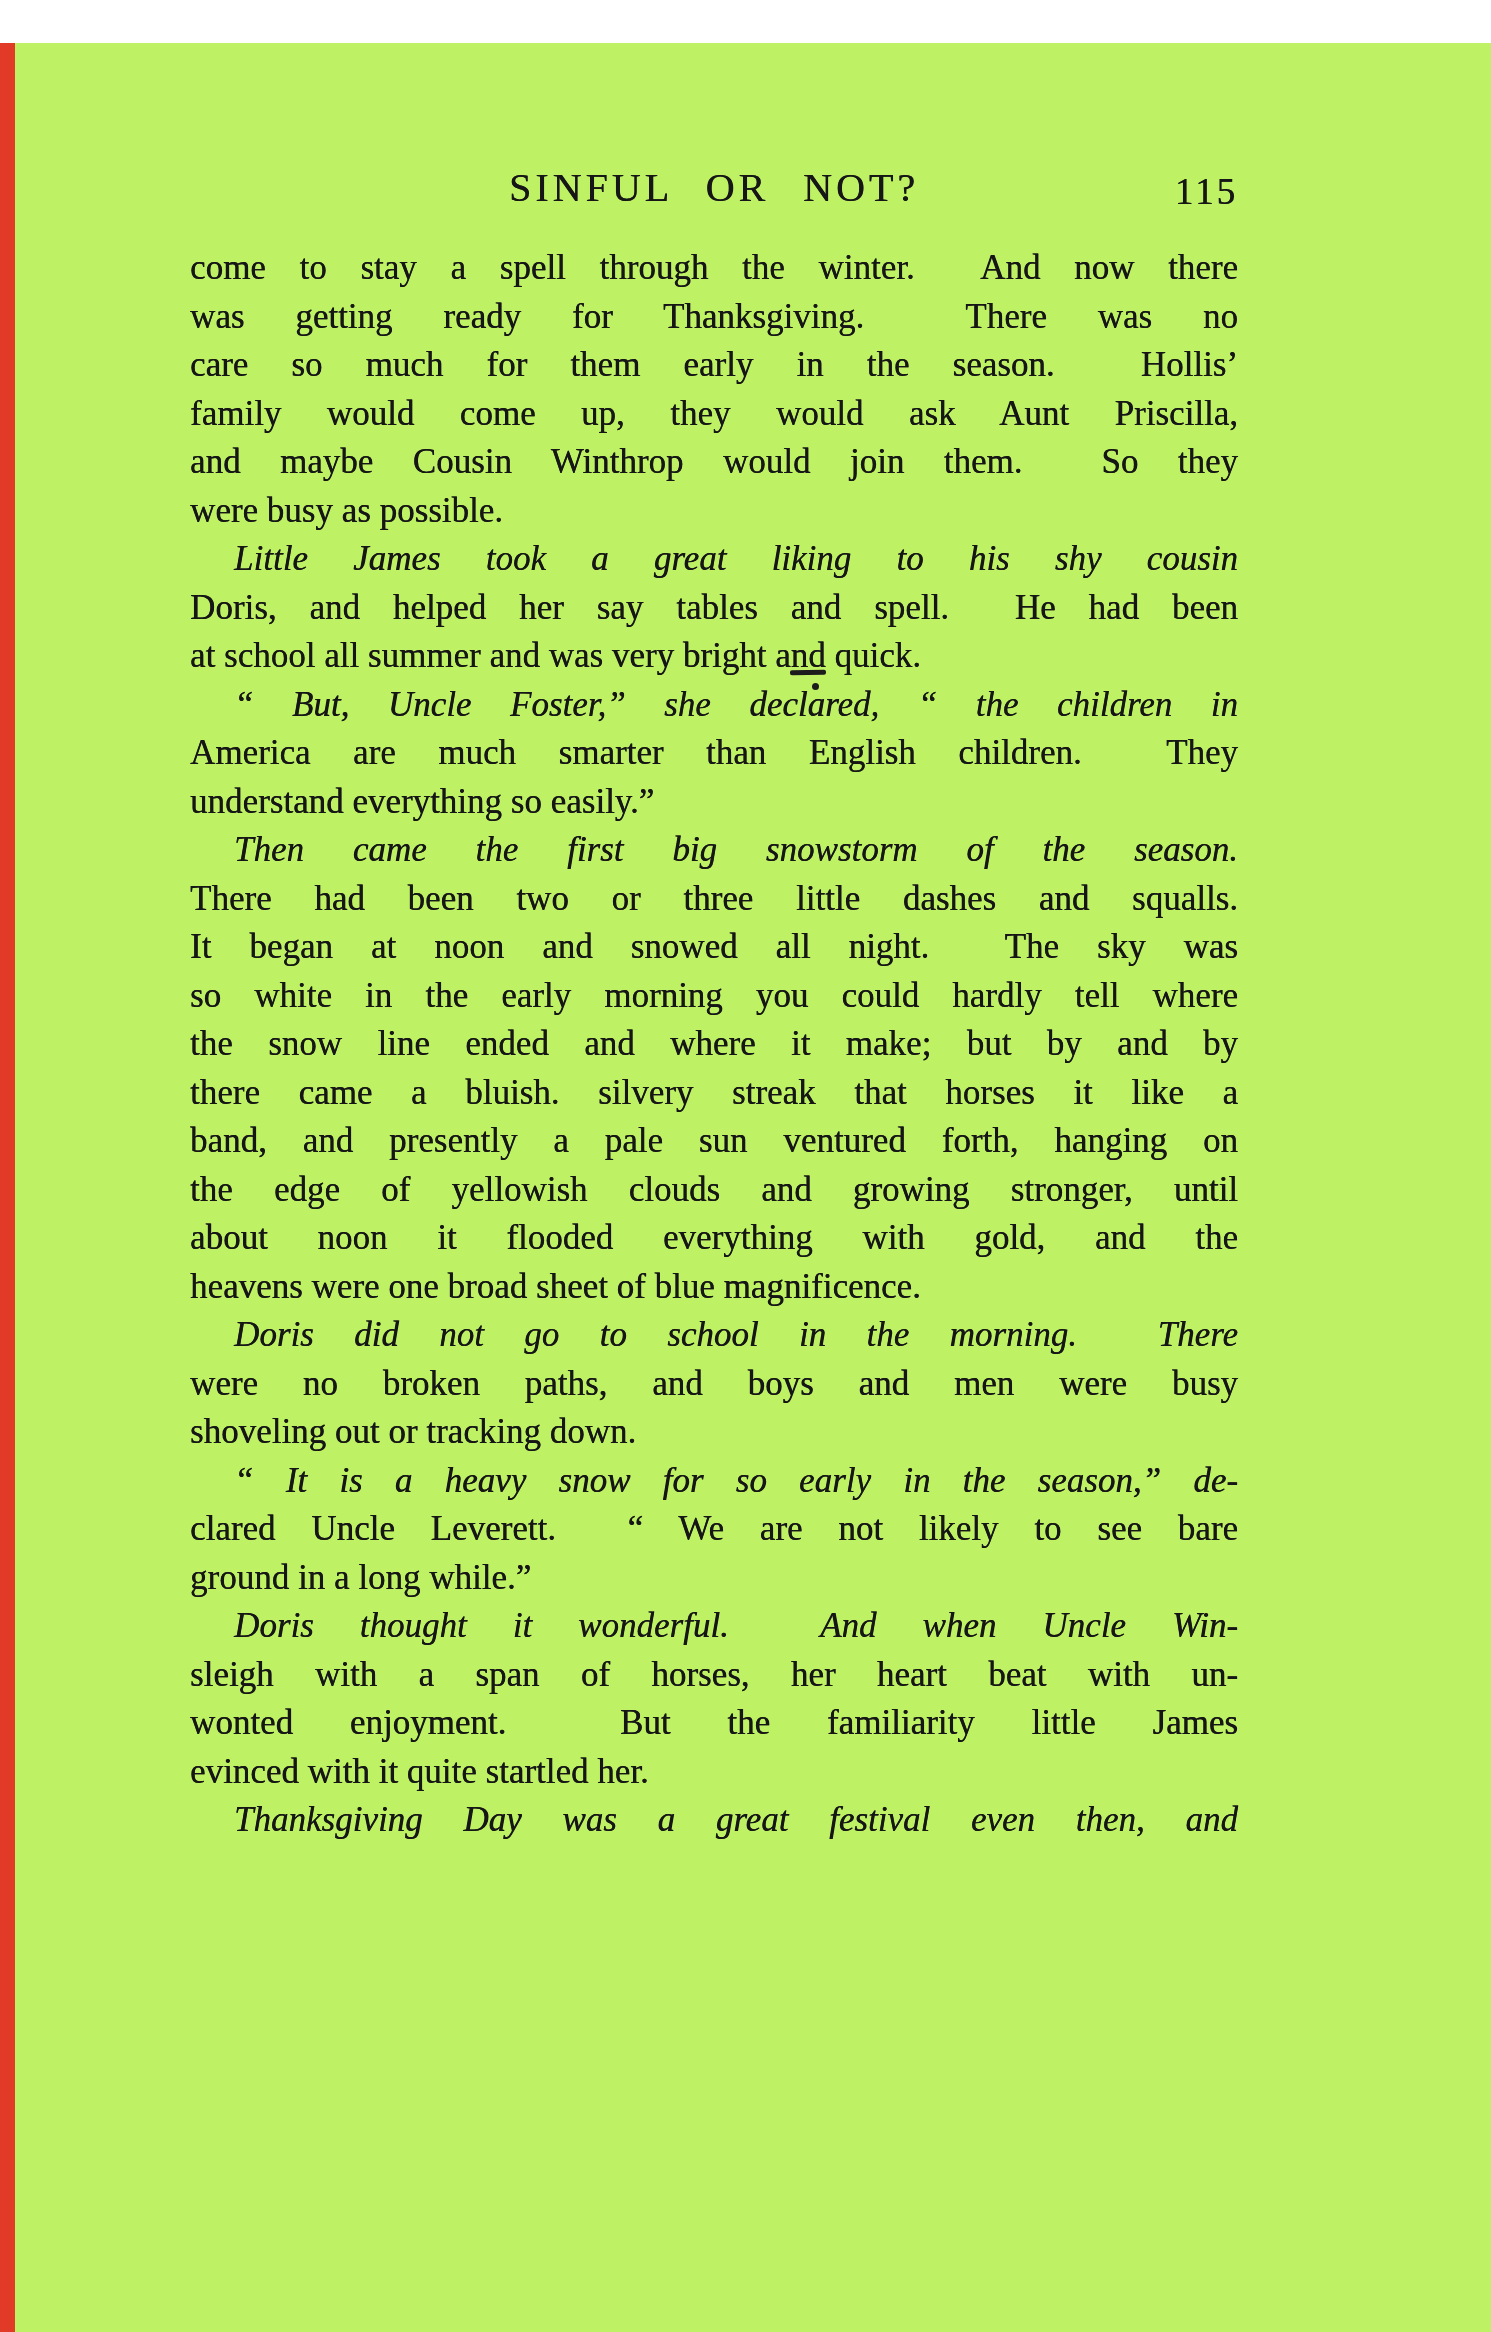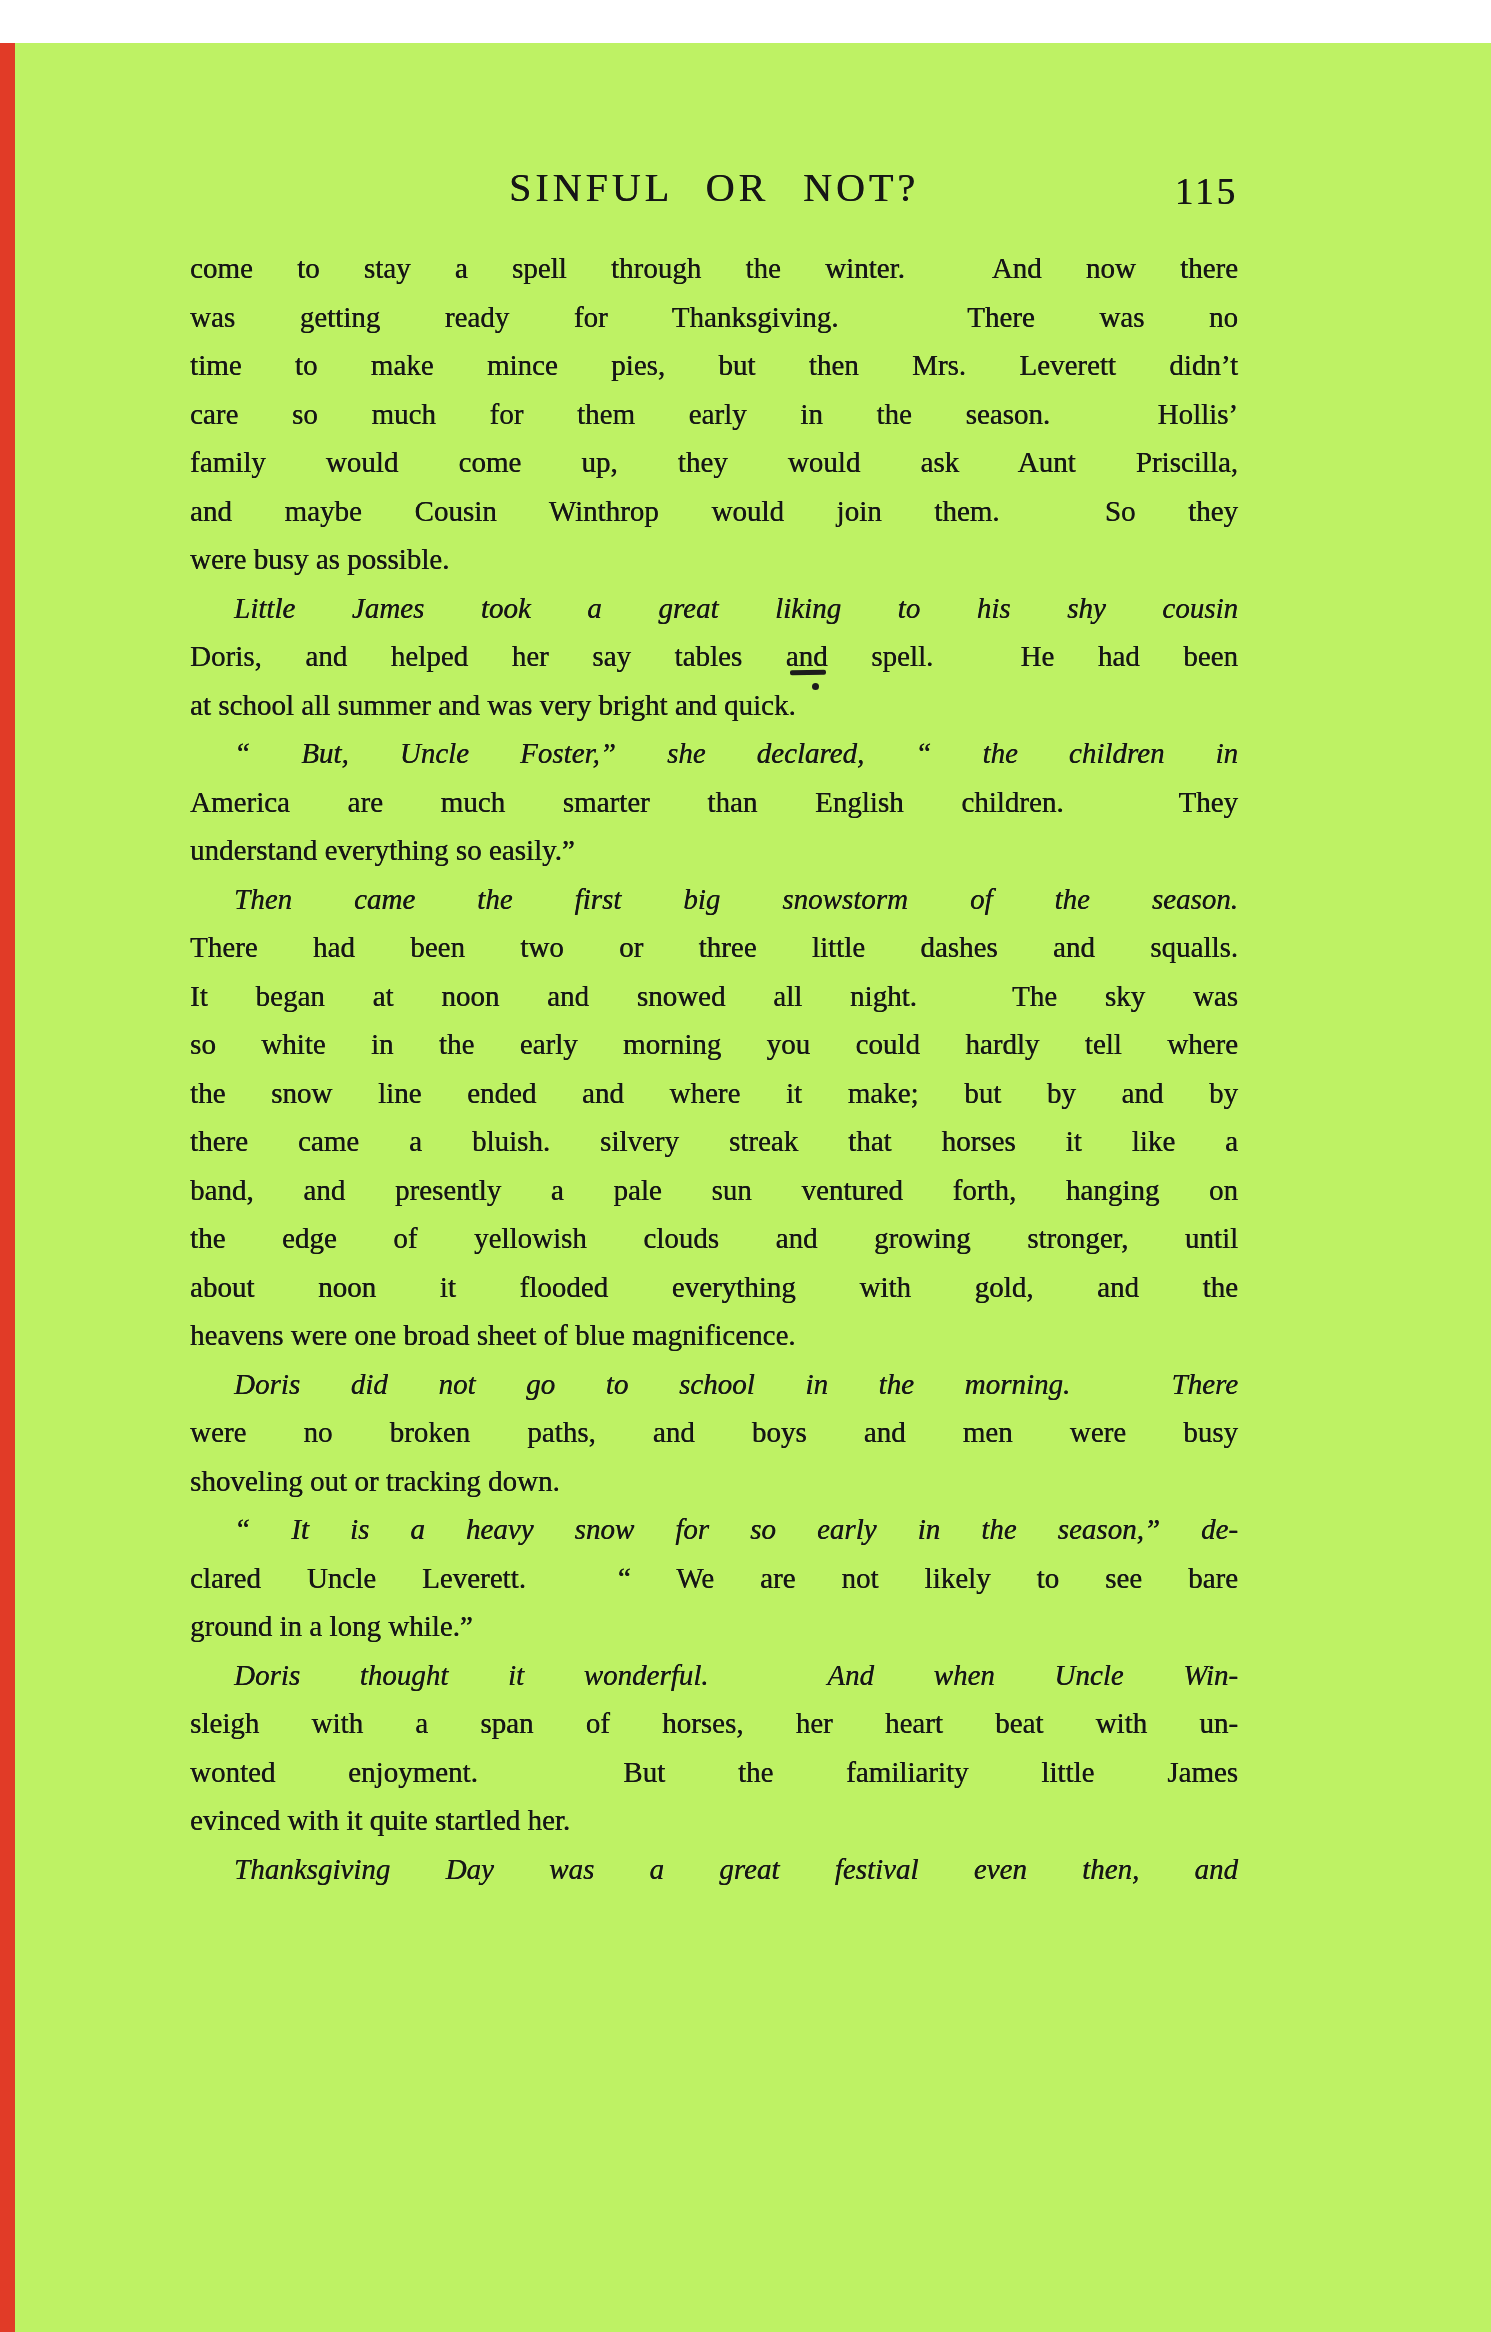--- a/index.html
+++ b/index.html
@@ -47,21 +47,21 @@
     font-size: 37px;
     letter-spacing: 3px;
     font-feature-settings: "onum" 1;
     text-shadow: 0.4px 0 0 currentColor;
   }
   .text-block {
     position: absolute;
     left: 190px;
     top: 201px;
     width: 1048px;
-    font-size: 29px;
+    font-size: 35px;
     line-height: 48.5px;
     text-shadow: 0.35px 0 0 currentColor;
   }
   .para { margin: 0; }
   .line {
     text-align: justify;
     text-align-last: left;
     white-space: normal;
   }
   .line.just { text-align-last: justify; }
@@ -94,21 +94,20 @@
 
   <header class="running-head">
     <span class="running-title">SINFUL OR NOT?</span>
     <span class="folio">115</span>
   </header>
 
   <main class="text-block" id="text-block">
       <div class="para">
         <div class="line just">come to stay a spell through the winter.&nbsp; And now there</div>
         <div class="line just">was getting ready for Thanksgiving.&nbsp; There was no</div>
-        <div class="line just">time to make mince pies, but then Mrs. Leverett didn’t</div>
         <div class="line just">care so much for them early in the season.&nbsp; Hollis’</div>
         <div class="line just">family would come up, they would ask Aunt Priscilla,</div>
         <div class="line just">and maybe Cousin Winthrop would join them.&nbsp; So they</div>
         <div class="line">were busy as possible.</div>
       </div>
       <div class="para">
         <div class="line just indent">Little James took a great liking to his shy cousin</div>
         <div class="line just">Doris, and helped her say tables and spell.&nbsp; He had been</div>
         <div class="line">at school all summer and was very bright and quick.</div>
       </div>

